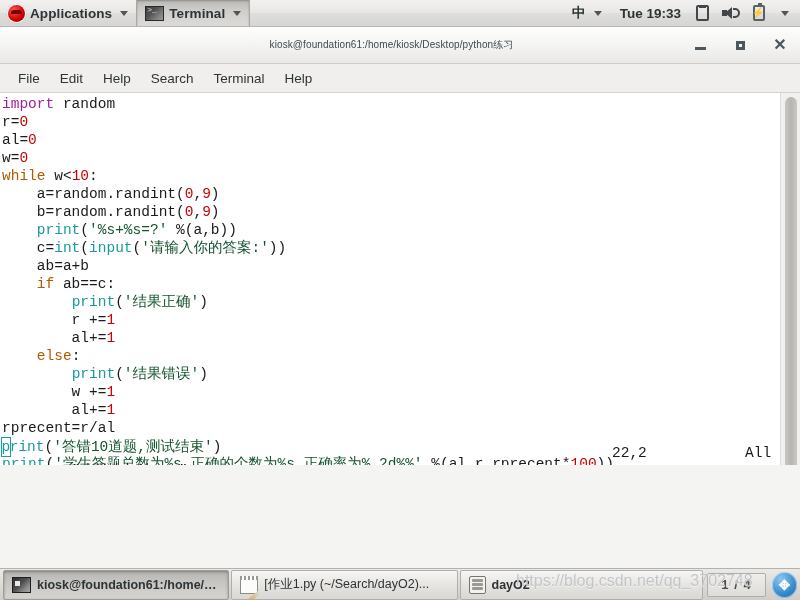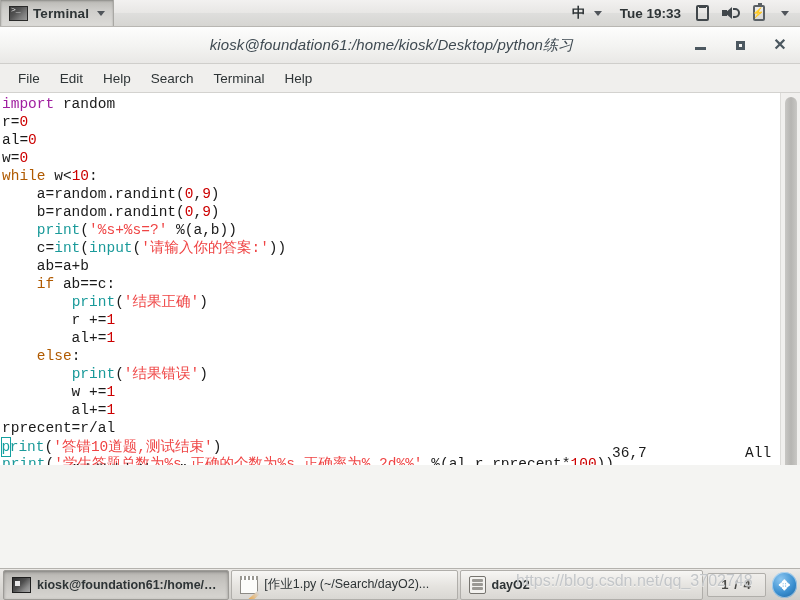--- a/index.html
+++ b/index.html
@@ -86,23 +86,22 @@
     background: #f4f4f2;
   }
   #titlebar {
     height: 37px; width: 800px;
     background: linear-gradient(to bottom, #fdfdfd 0%, #f3f3f1 55%, #e9e8e6 100%);
     border-bottom: 1px solid #cfcecb;
     display: flex; align-items: center; position: relative;
   }
   #title-text {
     position: absolute; left: 0; right: 17px; text-align: center;
-    font-size: 15px; color: #3f4a52; font-weight: normal;
+    font-size: 10px; color: #3f4a52; font-weight: normal;
     letter-spacing: .1px;
-    font-style: italic;
   }
   #win-buttons {
     position: absolute; right: 10px; display: flex; align-items: center; gap: 20px;
   }
   .wb { width: 20px; height: 20px; display:flex; align-items:center; justify-content:center;
         color:#4c5860; font-size: 13px; cursor: default; }
   .wb .min-glyph { display:block; width:11px; height:3px; background:#4c5860; margin-top:7px;}
   .wb .max-glyph { display:block; width:9px; height:9px; border:3px solid #4c5860; }
   .wb .close-glyph { font-size:16px; font-weight:bold; line-height:1; }
 
@@ -127,21 +126,21 @@
     font-size: 14.5px;
     line-height: 18px;
     color: #1a1a1a;
     white-space: pre;
     padding: 2px 0 0 2px;
   }
   .ln { height: 18px; }
   .kw      { color: #b05a00; }         
   .kw-imp  { color: #a020a0; }         
   .num     { color: #cc0000; }
-  .str     { color: #ef4444; }
+  .str     { color: #14532d; }
   .fn      { color: #1a9a9a; }         
   .tilde   { color: #5577cc; }
   .cursor {
     display: inline-block;
     border: 1.5px solid #14a0a0;
     margin: 0 -1.5px;
     background: transparent;
     color: #14a0a0;
   }
   #statusline {
@@ -240,20 +239,25 @@
     text-shadow: 0 1px 0 rgba(255,255,255,.5);
   }
 </style>
 </head>
 <body>
 
 <div id="screen">
 
   <div id="top-panel">
 
+    <div class="panel-item">
+      <span class="rh-logo"></span>
+      <span class="panel-label">Applications</span>
+      <span class="caret"></span>
+    </div>
 
 
     <div class="panel-item active-task">
       <span class="term-icon"></span>
       <span class="panel-label">Terminal</span>
       <span class="caret"></span>
     </div>
 
     <div id="panel-spacer"></div>
 
@@ -306,21 +310,21 @@
       <div class="menu-entry">Search</div>
       <div class="menu-entry">Terminal</div>
       <div class="menu-entry">Help</div>
     </div>
 
     <div id="terminal">
       <div id="term-text"><div class="ln"><span class="kw-imp">import</span><span> random</span></div><div class="ln"><span>r=</span><span class="num">0</span></div><div class="ln"><span>al=</span><span class="num">0</span></div><div class="ln"><span>w=</span><span class="num">0</span></div><div class="ln"><span class="kw">while</span><span> w&lt;</span><span class="num">10</span><span>:</span></div><div class="ln"><span>    a=random.randint(</span><span class="num">0</span><span>,</span><span class="num">9</span><span>)</span></div><div class="ln"><span>    b=random.randint(</span><span class="num">0</span><span>,</span><span class="num">9</span><span>)</span></div><div class="ln"><span>    </span><span class="fn">print</span><span>(</span><span class="str">'%s+%s=?'</span><span> %(a,b))</span></div><div class="ln"><span>    c=</span><span class="fn">int</span><span>(</span><span class="fn">input</span><span>(</span><span class="str">'请输入你的答案:'</span><span>))</span></div><div class="ln"><span>    ab=a+b</span></div><div class="ln"><span>    </span><span class="kw">if</span><span> ab==c:</span></div><div class="ln"><span>        </span><span class="fn">print</span><span>(</span><span class="str">'结果正确'</span><span>)</span></div><div class="ln"><span>        r +=</span><span class="num">1</span></div><div class="ln"><span>        al+=</span><span class="num">1</span></div><div class="ln"><span>    </span><span class="kw">else</span><span>:</span></div><div class="ln"><span>        </span><span class="fn">print</span><span>(</span><span class="str">'结果错误'</span><span>)</span></div><div class="ln"><span>        w +=</span><span class="num">1</span></div><div class="ln"><span>        al+=</span><span class="num">1</span></div><div class="ln"><span>rprecent=r/al</span></div><div class="ln"><span class="cursor">p</span><span class="fn">rint</span><span>(</span><span class="str">'答错10道题,测试结束'</span><span>)</span></div><div class="ln"><span class="fn">print</span><span>(</span><span class="str">'学生答题总数为%s,正确的个数为%s,正确率为%.2d%%'</span><span> %(al,r,rprecent*</span><span class="num">100</span><span>))</span></div><div class="ln">&nbsp;</div><div class="ln tilde">~</div><div class="ln tilde">~</div><div class="ln tilde">~</div></div>
 
       <div id="statusline">
         <span>"小学生加法.py" 22L, 463C</span>
-        <span id="status-pos">36,7</span>
+        <span id="status-pos">22,2</span>
         <span id="status-scr">All</span>
       </div>
 
       <div id="term-scrollbar">
         <div id="term-scroll-thumb"></div>
       </div>
     </div>
   </div>
 
   <div id="taskbar">

